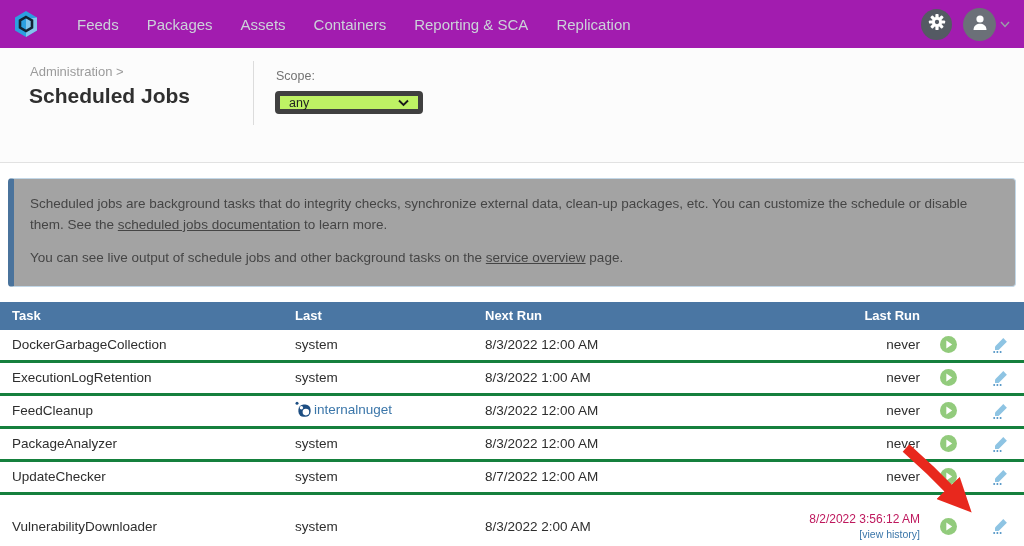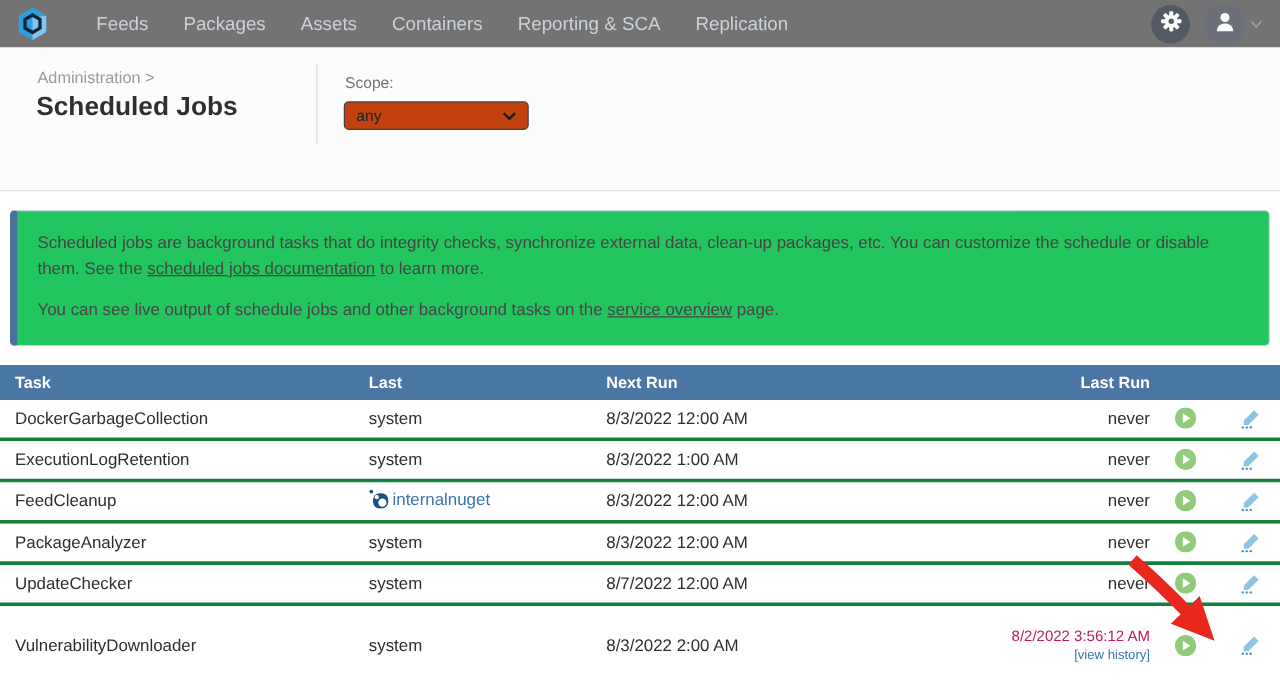--- a/index.html
+++ b/index.html
@@ -1,42 +1,42 @@
 <!DOCTYPE html>
 <html><head>
 <meta charset="utf-8">
 <style>
   * { box-sizing: border-box; margin: 0; padding: 0; }
   html,body { width: 1024px; height: 546px; overflow: hidden; }
   body { font-family: "Liberation Sans", sans-serif; background: #ffffff; position: relative; }
 
   
-  .navbar { height: 38px; background: #737373; display: flex; align-items: center; }
+  .navbar { height: 48px; background: #a21caf; display: flex; align-items: center; }
   .logo-wrap { width: 30px; height: 30px; margin: 0 22px 0 11px; flex: 0 0 auto; }
   .nav-items { display: flex; align-items: center; height: 100%; }
   .nav-item { color: #ccd2d9; font-size: 15px; padding: 0 14px; height: 100%;
               display: flex; align-items: center; cursor: pointer; }
   .nav-right { margin-left: auto; display: flex; align-items: center; padding-right: 14px; }
   .circle-btn { width: 31px; height: 31px; border-radius: 50%; background: #545a63;
                 display: flex; align-items: center; justify-content: center; margin-left: 11px; cursor: pointer; }
   .avatar-btn { background: #6b7078; width: 33px; height: 33px; }
   .nav-caret { margin-left: 4px; display: flex; align-items: center; }
 
   
   .page-header { height: 115px; background: #fcfcfc; border-bottom: 1px solid #e2e2e2; position: relative; }
   .breadcrumb { position: absolute; left: 30px; top: 16px; font-size: 13px; color: #9b9b9b; cursor: pointer; }
   .page-title { position: absolute; left: 29px; top: 36px; font-size: 21px; font-weight: bold; color: #2f2f2f; }
   .header-divider { position: absolute; left: 253px; top: 13px; width: 1px; height: 64px; background: #dcdcdc; }
   .scope-label { position: absolute; left: 276px; top: 21px; font-size: 12.5px; color: #737373; }
-  .scope-select { position: absolute; left: 275px; top: 43px; width: 148px; height: 23px; background: #c2410c;
-                  border: 1px solid #404040; border-radius: 4px; font-size: 12.5px; color: #222;
+  .scope-select { position: absolute; left: 275px; top: 43px; width: 148px; height: 23px; background: #bef264;
+                  border: 5px solid #404040; border-radius: 4px; font-size: 12.5px; color: #222;
                   display: flex; align-items: center; justify-content: space-between; padding: 0 9px; cursor: pointer; }
 
   
-  .infobox { margin: 15px 8px 0 8px; background: #22c55e; border: 1px solid #c2d7e7; border-left: 6px solid #4a739c;
+  .infobox { margin: 15px 8px 0 8px; background: #a3a3a3; border: 1px solid #c2d7e7; border-left: 6px solid #4a739c;
              border-radius: 4px; padding: 15px 16px 17px 16px; font-size: 13.5px; color: #454545; line-height: 1.55; }
   .infobox p + p { margin-top: 12px; }
   .inline-link { text-decoration: underline; color: #454545; cursor: pointer; }
 
   
   .jobs-table { margin-top: 15px; }
   .thead, .trow { display: grid; grid-template-columns: 295px 190px 310px 125px 56px 48px; align-items: center; }
   .thead { background: #4a76a3; height: 28px; color: #fff; font-weight: bold; font-size: 13px; }
   .c-task { padding-left: 12px; }
   .c-last { text-align: right; }

